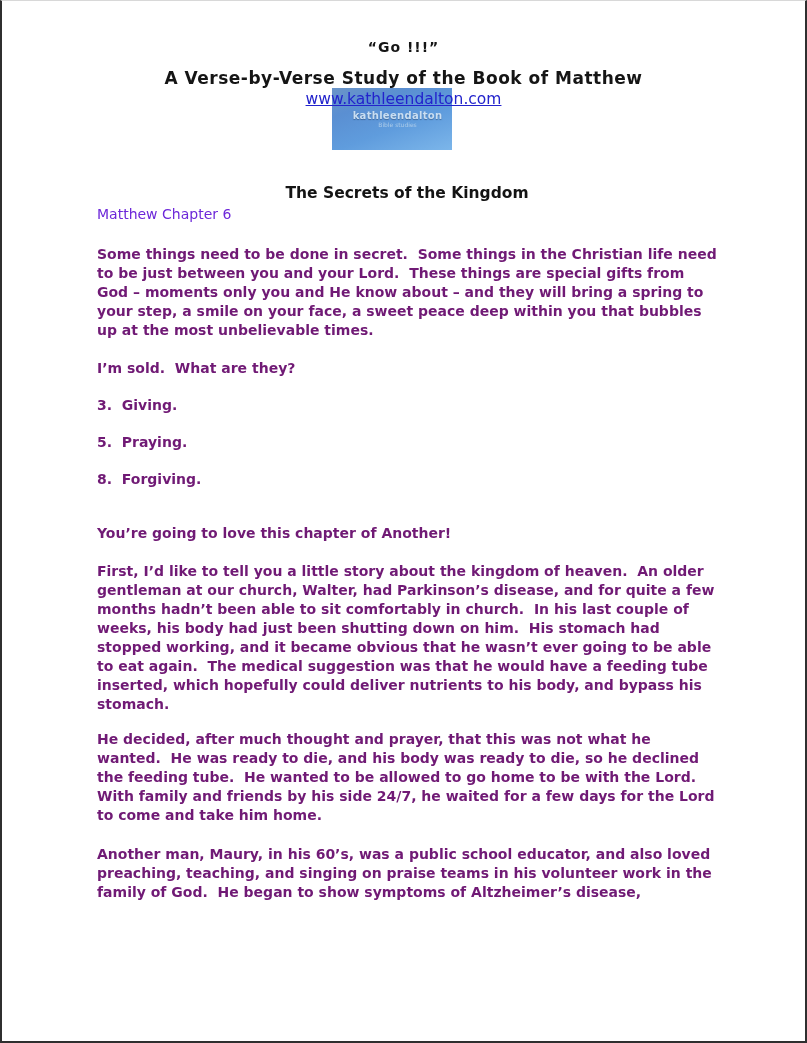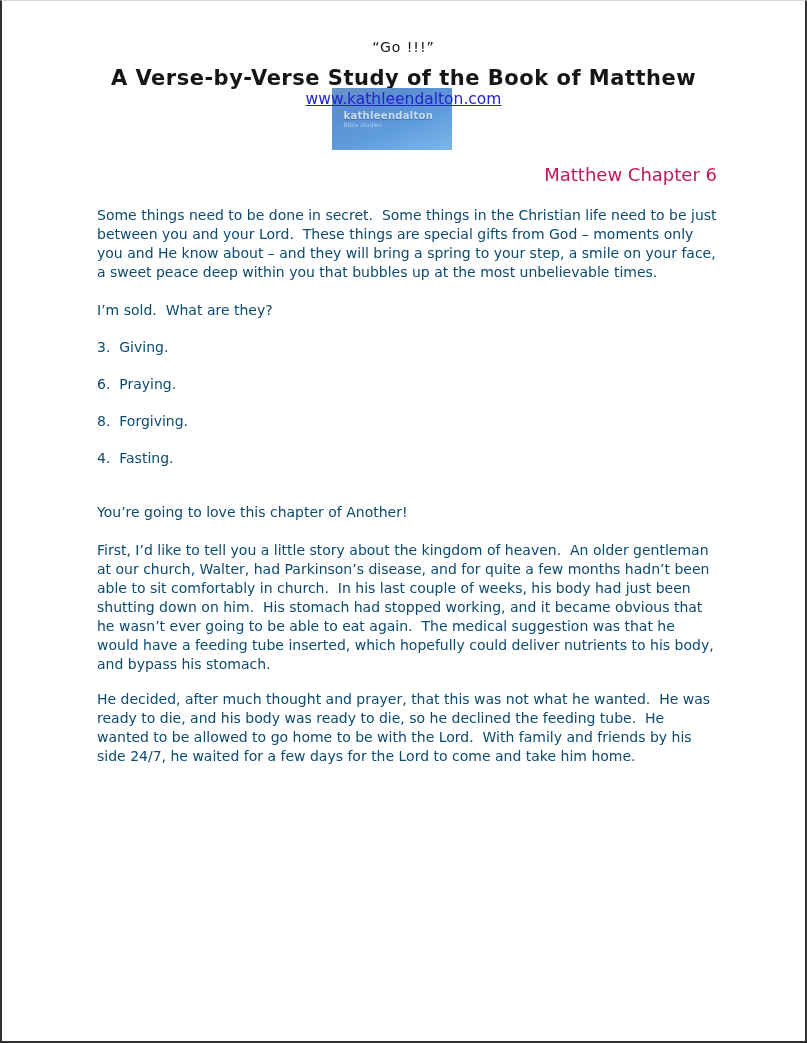--- a/index.html
+++ b/index.html
@@ -11,57 +11,57 @@
     border-left:2px solid #2f2f2f;
     border-right:2px solid #2f2f2f;
     border-bottom:2px solid #2f2f2f;
     border-top:1px solid #d8d8d8;
     overflow:hidden;
     font-family:"DejaVu Sans","Liberation Sans",sans-serif;
     color:#3c3c3c;
   }
   .header{padding-top:37px;text-align:center;}
   .go-title{
-    font-size:14px;line-height:18px;font-weight:normal;color:#151515;
+    font-size:14px;line-height:18px;font-weight:bold;color:#151515;
     letter-spacing:1px;
   }
   .study-title{
-    margin-top:13px;font-size:21px;line-height:18px;font-weight:bold;color:#151515;
+    margin-top:13px;font-size:17px;line-height:18px;font-weight:bold;color:#151515;
     letter-spacing:0.5px;
   }
   .link-line{margin-top:3px;position:relative;z-index:2;font-size:15.5px;line-height:18px;}
   .site-link{color:#2323cc;cursor:pointer;}
   .banner{
     position:relative;z-index:1;
     width:120px;height:62px;
     margin:-20px auto 16px auto;
     transform:translateX(-12px);
     background:linear-gradient(160deg,#6a94c8 0%,#5a8fd2 28%,#5f9cdd 60%,#7cb6ea 100%);
-    text-align:left;
+    text-align:center;
     box-sizing:border-box;
     padding:22px 0 0 12px;
   }
   .banner-name{
     font-size:10px;line-height:11px;font-weight:bold;color:#c9def2;
     text-shadow:0 1px 1px rgba(40,70,110,0.55);
     letter-spacing:0.3px;
   }
   .banner-tagline{font-size:6px;line-height:7px;color:#b9d4ec;opacity:0.85;}
   .main{width:620px;margin:0 auto 0 95px;}
   .doc-title{
     margin:34px 0 0 0;text-align:center;
     font-size:15.5px;line-height:18px;font-weight:bold;color:#141414;
   }
   .chapter-subtitle{
-    margin-top:3px;text-align:right;
-    font-size:18px;line-height:18px;color:#be185d;
+    margin-top:3px;text-align:left;
+    font-size:14px;line-height:18px;color:#6d28d9;
   }
   p.body-par{
     margin:0;white-space:pre-wrap;
-    font-size:14px;line-height:19px;color:#0c4a6e;
+    font-size:14px;line-height:19px;color:#701a75;font-weight:bold;
   }
   .mt-intro{margin-top:22px !important;}
   .center{text-align:left;}
   .question-line{margin-top:19px !important;}
   .list-item{margin-top:18px !important;}
   .love-line{margin-top:35px !important;}
   .mt-walter{margin-top:19px !important;}
   .mt-decision{margin-top:16px !important;}
   .mt-maury{margin-top:20px !important;}
 </style>
@@ -76,30 +76,31 @@
     <div class="link-line">
       <a class="site-link" href="#">www.kathleendalton.com</a>
     </div>
     <div class="banner">
       <div class="banner-name">kathleendalton</div>
       <div class="banner-tagline">Bible studies</div>
     </div>
   </div>
 
   <div class="main">
+    <h1 class="doc-title">The Secrets of the Kingdom</h1>
     <div class="chapter-subtitle">Matthew Chapter 6</div>
 
     <p class="body-par mt-intro">Some things need to be done in secret.  Some things in the Christian life need to be just between you and your Lord.  These things are special gifts from God – moments only you and He know about – and they will bring a spring to your step, a smile on your face, a sweet peace deep within you that bubbles up at the most unbelievable times.</p>
 
     <p class="body-par center question-line">I’m sold.  What are they?</p>
 
     <p class="body-par center list-item">3.  Giving.</p>
-    <p class="body-par center list-item">6.  Praying.</p>
+    <p class="body-par center list-item">5.  Praying.</p>
     <p class="body-par center list-item">8.  Forgiving.</p>
-    <p class="body-par center list-item">4.  Fasting.</p>
 
     <p class="body-par center love-line">You’re going to love this chapter of Another!</p>
 
     <p class="body-par mt-walter">First, I’d like to tell you a little story about the kingdom of heaven.  An older gentleman at our church, Walter, had Parkinson’s disease, and for quite a few months hadn’t been able to sit comfortably in church.  In his last couple of weeks, his body had just been shutting down on him.  His stomach had stopped working, and it became obvious that he wasn’t ever going to be able to eat again.  The medical suggestion was that he would have a feeding tube inserted, which hopefully could deliver nutrients to his body, and bypass his stomach.</p>
     <p class="body-par mt-decision">He decided, after much thought and prayer, that this was not what he wanted.  He was ready to die, and his body was ready to die, so he declined the feeding tube.  He wanted to be allowed to go home to be with the Lord.  With family and friends by his side 24/7, he waited for a few days for the Lord to come and take him home.</p>
+    <p class="body-par mt-maury">Another man, Maury, in his 60’s, was a public school educator, and also loved preaching, teaching, and singing on praise teams in his volunteer work in the family of God.  He began to show symptoms of Altzheimer’s disease,</p>
   </div>
 
 </div>
 
 </body></html>

